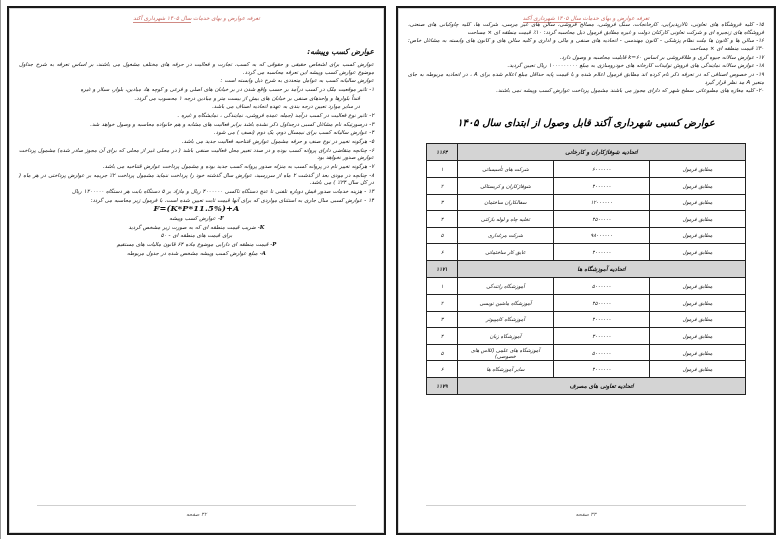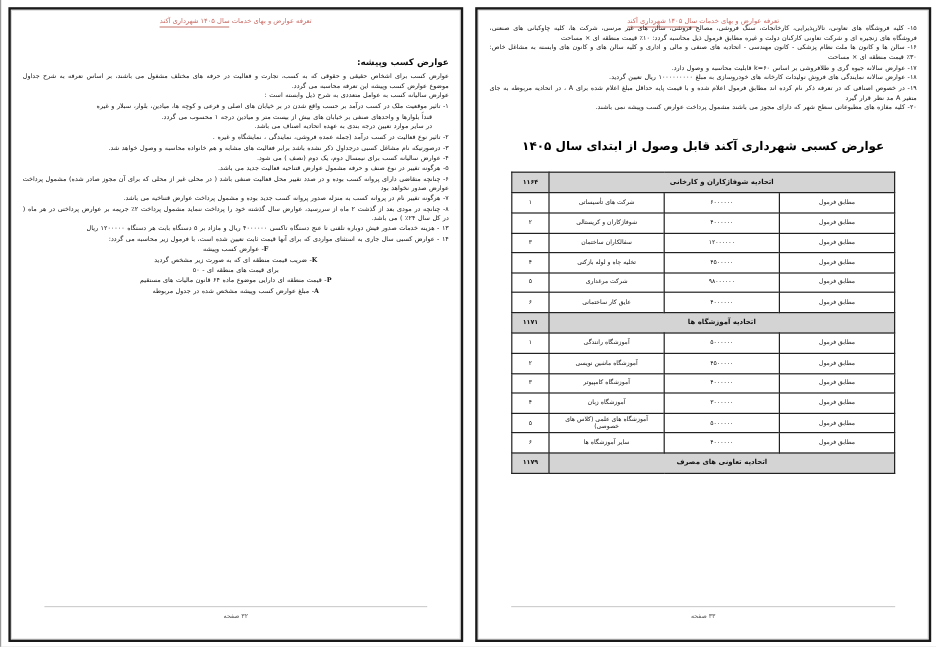--- a/index.html
+++ b/index.html
@@ -26,20 +26,21 @@
   }
   .page.right-page{border-left:1px solid #9a9a9a;}
   .sheet{
     position:relative;
     width:100%;height:100%;
     box-sizing:border-box;
     border:2px solid #1a1a1a;
     background:#fff;
     padding:6px 10px 15px 10px;
     overflow:hidden;
+    font-style:italic;
   }
   .sheet::after{ 
     content:"";position:absolute;inset:0;
     box-shadow:inset 0 0 0 1px rgba(0,0,0,.15);
     pointer-events:none;
   }
   
   .run-head{
     text-align:center;
     font-size:5.6px;
@@ -156,20 +157,23 @@
         <p class="cl"><span>۲-</span> <span>تاثیر نوع فعالیت در کسب درآمد (جمله عمده فروشی، نمایندگی ، نمایشگاه و غیره .</span></p>
         <p class="cl"><span>۳-</span> <span>درصورتیکه نام مشاغل کسبی درجداول ذکر نشده باشد برابر فعالیت های مشابه و هم خانواده محاسبه و وصول خواهد شد.</span></p>
         <p class="cl"><span>۴-</span> <span>عوارض سالیانه کسب برای نیمسال دوم، یک دوم (نصف ) می شود.</span></p>
         <p class="cl"><span>۵-</span> <span>هرگونه تغییر در نوع صنف و حرفه مشمول عوارض قتناحیه فعالیت جدید می باشد.</span></p>
         <p class="cl"><span>۶-</span> <span>چنانچه متقاضی دارای پروانه کسب بوده و در صدد تغییر محل فعالیت صنفی باشد ( در محلی غیر از محلی که برای آن مجوز صادر شده) مشمول پرداخت عوارض صدور نخواهد بود</span></p>
         <p class="cl"><span>۷-</span> <span>هرگونه تغییر نام در پروانه کسب به منزله صدور پروانه کسب جدید بوده و مشمول پرداخت عوارض قتناخیه می باشد.</span></p>
         <p class="cl"><span>۸-</span> <span>چنانچه در مودی بعد از گذشت ۲ ماه از سررسید، عوارض سال گذشته خود را پرداخت ننماید مشمول پرداخت ۲٪ جریمه بر عوارض پرداختی در هر ماه ( در کل سال ۲۴٪ ) می باشد.</span></p>
         <p class="cl"><span>۱۳ -</span> <span>هزینه خدمات صدور فیش دوباره تلفنی تا عنج دستگاه تاکسی ۴۰۰۰۰۰۰ ریال  و مازاد بر ۵ دستگاه بابت هر دستگاه ۱۲۰۰۰۰۰ ریال</span></p>
         <p class="cl"><span>۱۴ -</span> <span>عوارض کسبی سال جاری به استثنای مواردی که برای آنها قیمت ثابت تعیین شده است، با فرمول زیر محاسبه می گردد:</span></p>
 
+        <p class="cl ctr">
+          <span class="formula">F=(K*P*11.5%)+A</span>
+        </p>
 
         <p class="cl ctr"><span class="lat">F</span><span>- عوارض کسب وپیشه</span></p>
         <p class="cl ctr"><span class="lat">K</span><span>- ضریب قیمت منطقه ای  که به صورت زیر مشخص گردید</span></p>
         <p class="cl ctr"><span>برای قیمت های منطقه ای - ۵۰</span></p>
         <p class="cl ctr"><span class="lat">P</span><span>- قیمت منطقه ای دارایی موضوع ماده ۶۴ قانون مالیات های مستقیم</span></p>
         <p class="cl ctr"><span class="lat">A</span><span>- مبلغ عوارض کسب وپیشه مشخص شده در جدول مربوطه</span></p>
       </div>
 
       <div class="foot-rule"></div>
       <div class="pg-foot">۳۲ صفحه</div>

